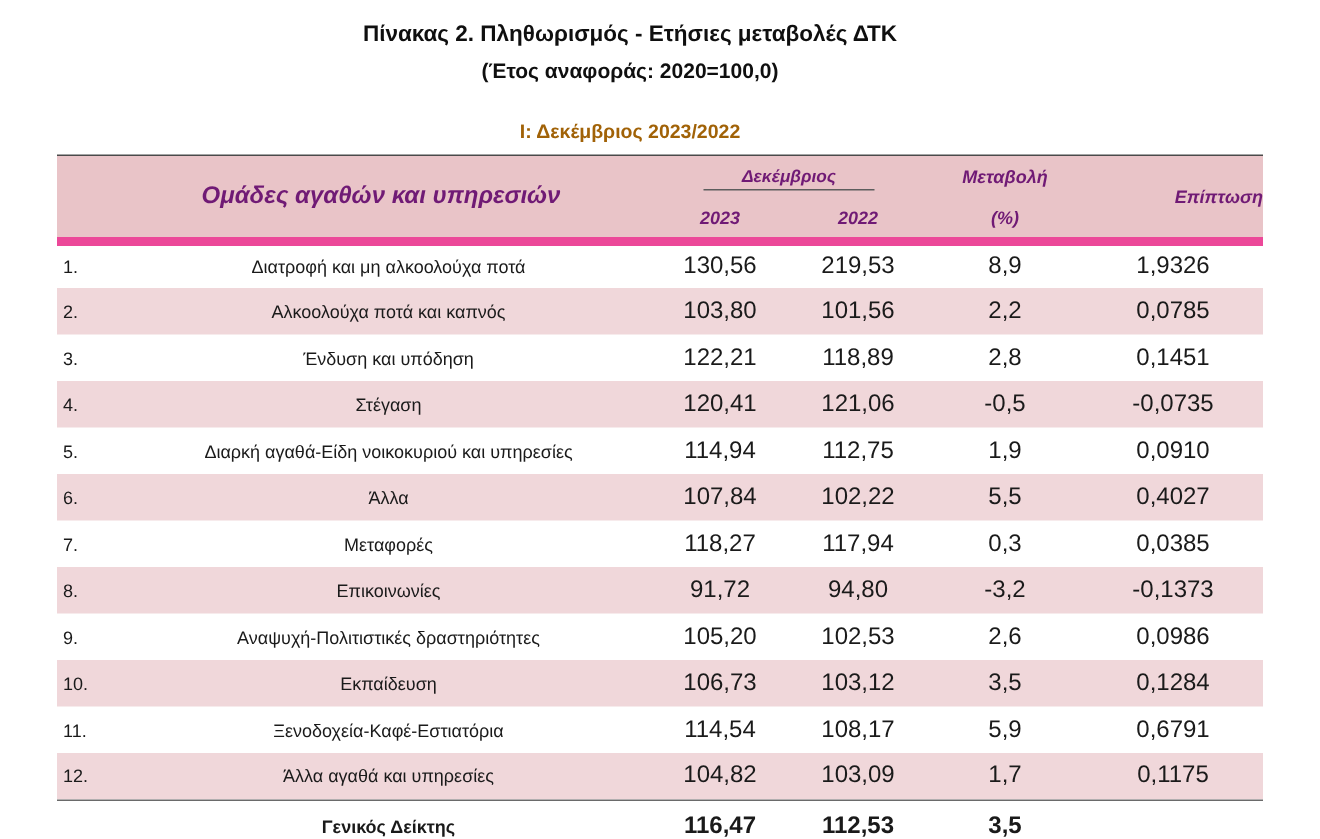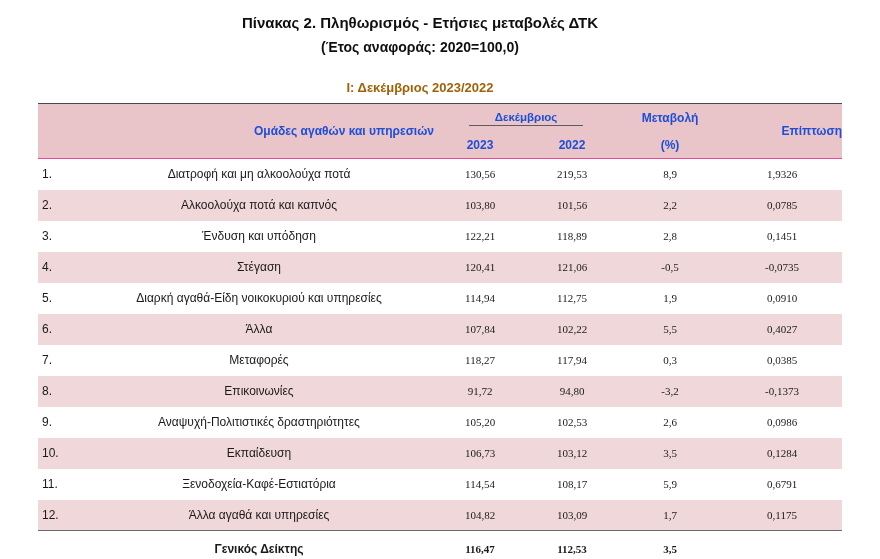--- a/index.html
+++ b/index.html
@@ -48,48 +48,49 @@
   }
   table.data {
     width: 804px;
     border-collapse: collapse;
     table-layout: fixed;
     font-size: 12px;
   }
   table.data thead th {
     background: #e9c4c8;
     font-weight: bold;
-    color: #1d4ed8;
+    color: #701a75;
     padding: 0;
+    font-style: italic;
   }
   .thead-top th {
     height: 28px;
     vertical-align: middle;
   }
   .thead-bot th {
     height: 26px;
     vertical-align: middle;
   }
   th.h-num { width: 36px; }
-  th.h-group { width: 360px; text-align: right; padding-left: 10px; font-size: 12px; }
+  th.h-group { width: 360px; text-align: center; padding-left: 10px; font-size: 16px; }
   th.h-y { width: 92px; text-align: center; }
   th.h-ch { width: 104px; text-align: center; }
   th.h-imp { width: 120px; text-align: right; }
   .dec-label {
     display: inline-block;
     font-weight: bold;
     font-size: 11.5px;
     border-bottom: 1px solid #5d5d5d;
     padding: 0 26px 2px 26px;
   }
   .top-rule {
     border-top: 1.6px solid #4a4a4a;
   }
   .bot-rule-thin {
-    border-bottom: 1px solid #ec4899;
+    border-bottom: 6px solid #ec4899;
   }
   tbody tr.row {
     height: 31px;
   }
   tbody tr.alt {
     background: #f0d7da;
   }
   tbody td {
     padding: 0;
     vertical-align: middle;
@@ -99,22 +100,21 @@
     padding-left: 4px;
     font-size: 12px;
   }
   td.c-group {
     text-align: center;
     padding-left: 10px;
     font-size: 12px;
   }
   td.c-val {
     text-align: center;
-    font-size: 11px;
-    font-family: Liberation Serif, serif;
+    font-size: 16px;
   }
   tr.total {
     height: 36px;
     border-top: 1.2px solid #6a6a6a;
     border-bottom: 1.6px solid #4a4a4a;
     background: #ffffff;
   }
   tr.total td {
     font-weight: bold;
   }

